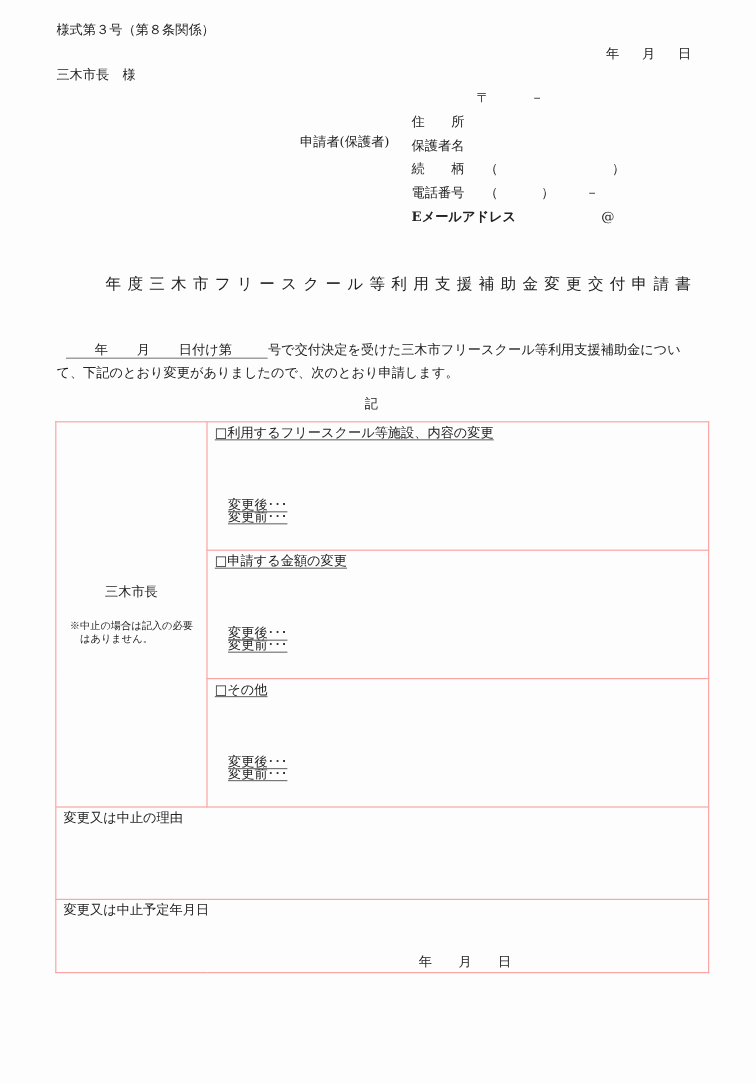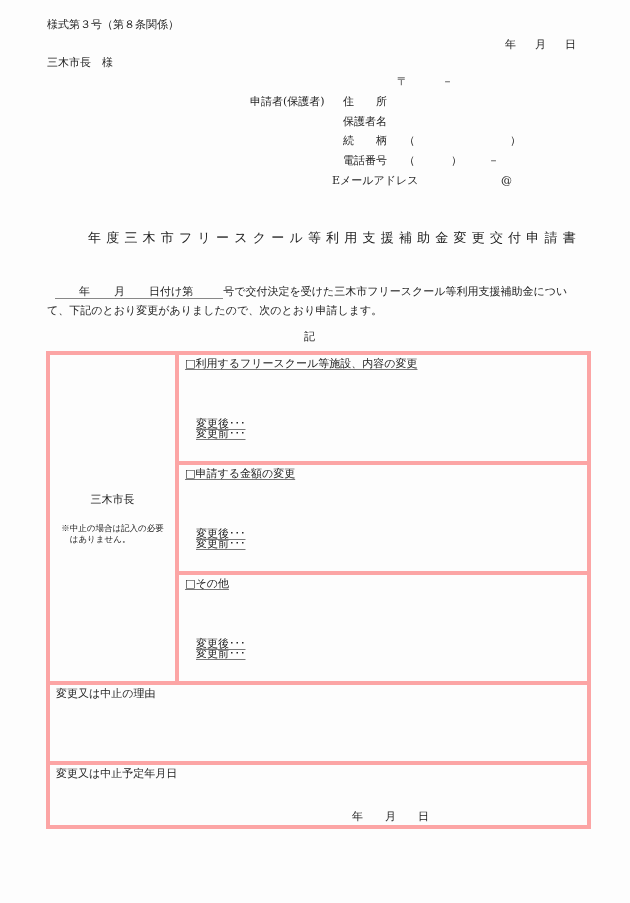--- a/index.html
+++ b/index.html
@@ -7,21 +7,21 @@
     width:630px; height:903px; background:#fdfdfd; position:relative; overflow:hidden;
     font-family:"DejaVu Serif","Liberation Serif",serif; color:#222; font-size:11px;
   }
   .abs { position:absolute; white-space:nowrap; line-height:13px; }
   .title { letter-spacing:5.2px; font-size:13px; }
   .u { text-decoration:underline; text-decoration-color:#777; text-underline-offset:2px; }
   .blank-u { border-bottom:1px solid #888; display:inline-block; }
   table.form {
     position:absolute; left:46px; top:351px; width:545px; border-collapse:collapse;
   }
-  table.form td { border:4px solid #fca5a5; vertical-align:top; padding:0; }
+  table.form td { border:1px solid #fca5a5; vertical-align:top; padding:0; }
   .lc { width:125px; text-align:center; vertical-align:middle !important; position:relative; }
   .sec { height:106px; position:relative; }
   .sec .hd { position:absolute; left:6px; top:2px; }
   .sec .bf { position:absolute; left:17px; top:32px;margin-top:40px; }
   .sec .af { position:absolute; left:17px; top:62px; }
   .note { font-size:8.5px; line-height:11px; text-align:left; display:inline-block; margin-top:16px; }
   .bottom-cell { position:relative; }
 </style>
 </head>
 <body>
@@ -34,35 +34,35 @@
   <span>月</span>
   <span style="display:inline-block;width:12px"></span>
   <span>日</span>
 </div>
 
 <div class="abs" style="left:47px;top:56px;">三木市長　様</div>
 
 <div class="abs" style="left:397px;top:75px;">〒</div>
 <div class="abs" style="left:442px;top:75px;">－</div>
 
-<div class="abs" style="left:250px;top:95px;">申請者(保護者)</div>
+<div class="abs" style="left:250px;top:112px;">申請者(保護者)</div>
 <div class="abs" style="left:343px;top:95px;">住　　所</div>
 
 <div class="abs" style="left:343px;top:115px;">保護者名</div>
 
 <div class="abs" style="left:343px;top:134px;">続　　柄</div>
 <div class="abs" style="left:404px;top:134px;">（</div>
 <div class="abs" style="left:510px;top:134px;">）</div>
 
 <div class="abs" style="left:343px;top:154px;">電話番号</div>
 <div class="abs" style="left:404px;top:154px;">（</div>
 <div class="abs" style="left:451px;top:154px;">）</div>
 <div class="abs" style="left:488px;top:154px;">－</div>
 
-<div class="abs" style="left:332px;top:174px;">Eメールアドレス</div>
+<div class="abs" style="left:343px;top:174px;font-weight:bold;">Eメールアドレス</div>
 <div class="abs" style="left:501px;top:174px;">@</div>
 
 <div class="abs title" style="left:88px;top:231px;">年度三木市フリースクール等利用支援補助金変更交付申請書</div>
 
 <div class="abs" style="left:55px;top:285px;">
   <span class="blank-u" style="padding-left:24px;"><span>年</span><span style="display:inline-block;width:24px"></span><span>月</span><span style="display:inline-block;width:24px"></span><span>日付け第</span><span style="display:inline-block;width:30px"></span></span><span>号で交付決定を受けた三木市フリースクール等利用支援補助金につい</span>
 </div>
 <div class="abs" style="left:47px;top:304px;">て、下記のとおり変更がありましたので、次のとおり申請します。</div>
 <div class="abs" style="left:304px;top:330px;">記</div>
 

